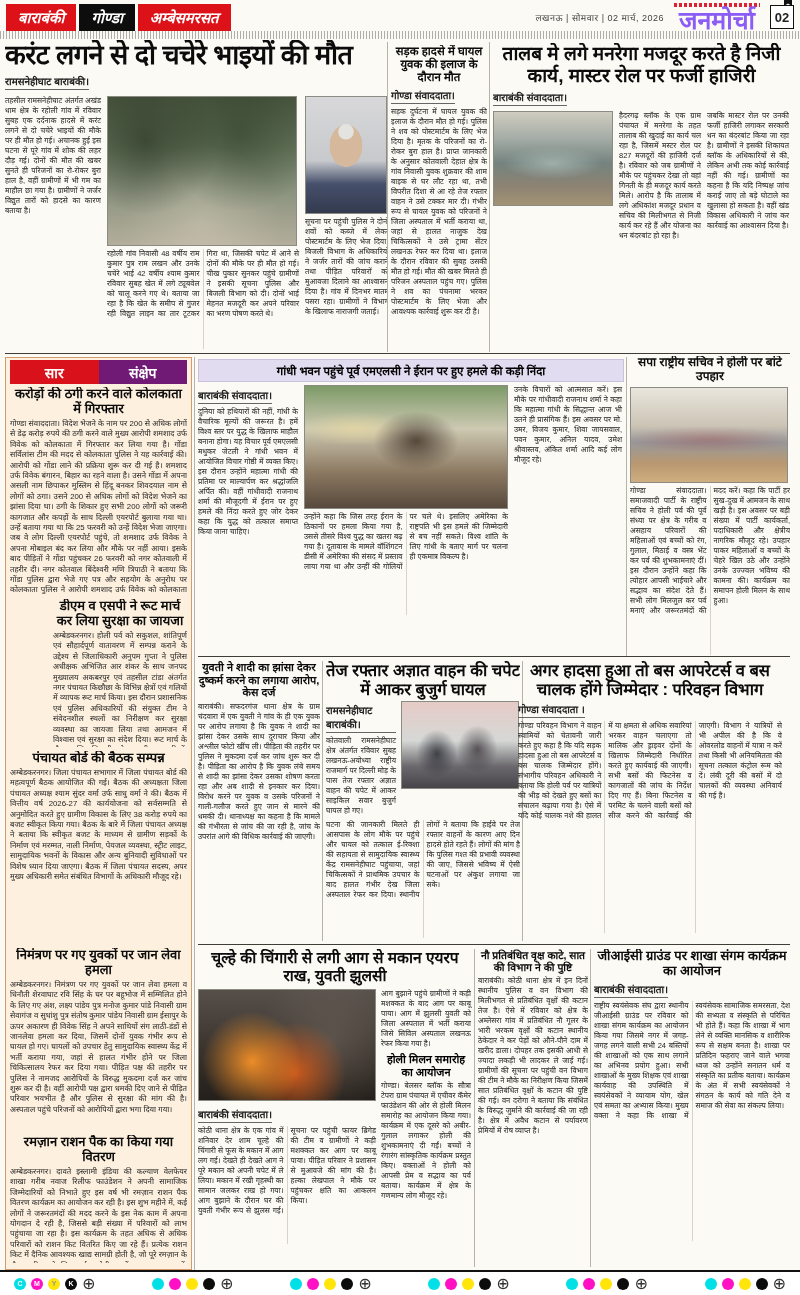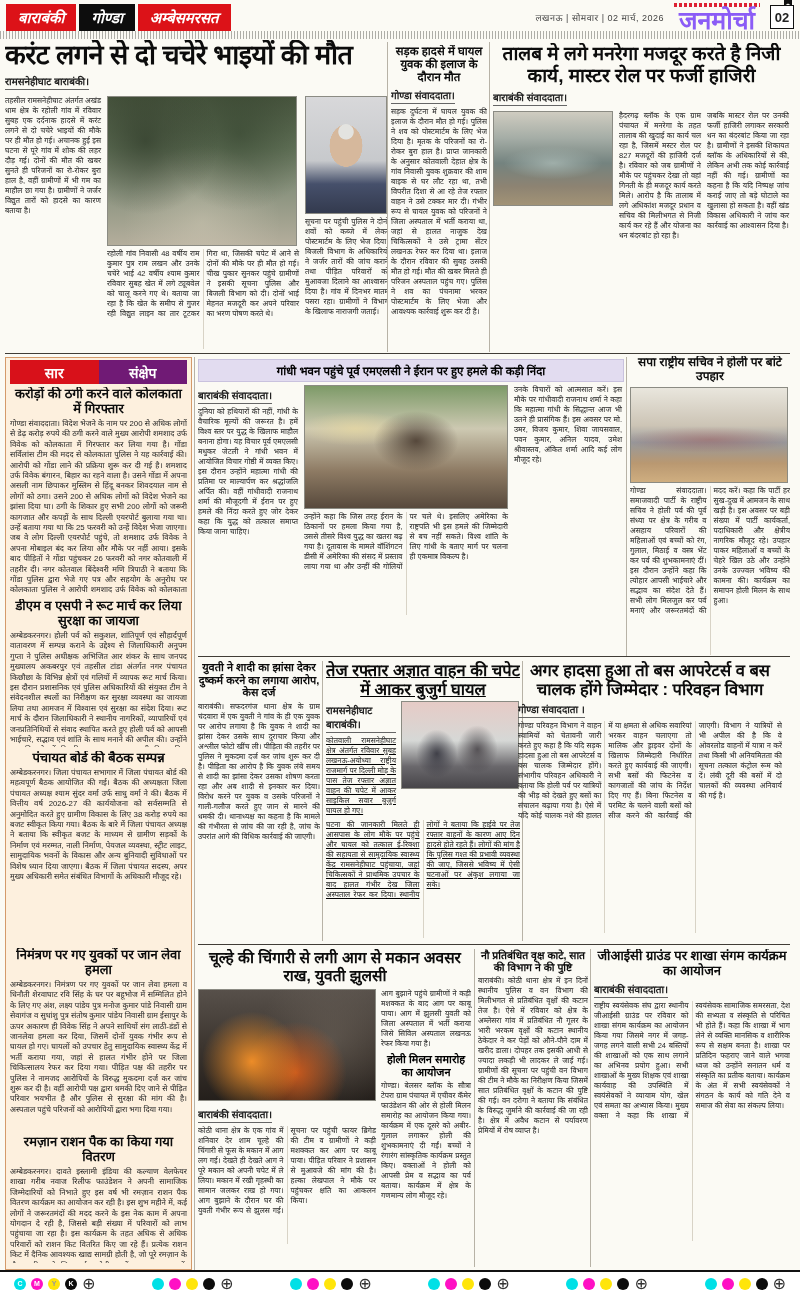--- a/index.html
+++ b/index.html
@@ -79,39 +79,39 @@
 
   
   #blk-sidebar { left:5px; top:357px; width:187px; height:913px; background:#fdf0de; border:1px solid #d49a6a; padding:2px 4px; }
   .saar-head { display:flex; height:24px; margin-bottom:3px; }
   .saar-head span { flex:1; display:flex; align-items:center; justify-content:center; color:#fff; font-weight:bold; font-size:14px; }
   .saar-left { background:#d8111a; }
   .saar-right { background:#701a75; }
   .saar-item { overflow:hidden; margin-bottom:4px; }
   .saar-item .hl { font-size:13px; margin-bottom:2px; }
   .saar-item .body-txt { font-size:7.8px; line-height:10.4px; }
-  .si-1 { height:208px; } .si-2 { height:148px; } .si-3 { height:193px; } .si-4 { height:183px; } .si-5 { height:128px; }
+  .si-1 { height:208px; } .si-2 { height:148px;margin-left:43px; } .si-3 { height:193px; } .si-4 { height:183px; } .si-5 { height:128px; }
 
   
   .vr3 { left:194px; top:357px; height:913px; }
   #blk-gandhi { left:198px; top:356px; width:426px; height:299px; }
   #blk-gandhi .hl { font-size:18.5px; }
   .subhead { background:#e2dcf0; border:1px solid #c9c2de; font-weight:bold; font-size:11.5px; text-align:center; padding:3px 2px; margin:3px 0; }
   .gandhi-grid { display:grid; grid-template-columns:100px 204px 108px; gap:6px; height:236px; overflow:hidden; }
   .vr4 { left:626px; top:357px; height:299px; }
   #blk-sapa { left:630px; top:356px; width:160px; height:299px; }
   #blk-sapa .hl { font-size:12px; }
   #blk-sapa .photo { width:158px; height:96px; margin:3px 0; }
   .hr2 { left:198px; top:656px; width:592px; }
 
   
   #blk-yuvati { left:198px; top:661px; width:122px; height:280px; }
   #blk-yuvati .hl { font-size:11px; margin-bottom:3px; }
   .vr5 { left:322px; top:661px; height:280px; }
-  #blk-vahan { left:326px; top:661px; width:194px; height:280px;text-decoration:underline; }
+  #blk-vahan { left:326px; top:661px; width:194px; height:280px; }
   #blk-vahan .hl { font-size:16.5px; }
   .vahan-grid { display:grid; grid-template-columns:70px 118px; gap:5px; margin-top:2px; }
   .vr6 { left:522px; top:661px; height:280px; }
   #blk-bus { left:518px; top:661px; width:264px; height:280px; }
   #blk-bus .hl { font-size:16.5px; }
   .hr3 { left:198px; top:944px; width:592px; }
 
   
   #blk-chulha { left:198px; top:949px; width:274px; height:318px; }
   #blk-chulha .hl { font-size:15.5px; }
@@ -273,21 +273,21 @@
 
   <article class="blk" id="blk-bus">
     <h2 class="hl">अगर हादसा हुआ तो बस आपरेटर्स व बस चालक होंगे जिम्मेदार : परिवहन विभाग</h2>
     <span class="byline">गोण्डा संवाददाता ।</span>
     <div class="body-txt cols3" style="height:212px;">गोण्डा परिवहन विभाग ने वाहन स्वामियों को चेतावनी जारी करते हुए कहा है कि यदि सड़क हादसा हुआ तो बस आपरेटर्स व बस चालक जिम्मेदार होंगे। संभागीय परिवहन अधिकारी ने बताया कि होली पर्व पर यात्रियों की भीड़ को देखते हुए बसों का संचालन बढ़ाया गया है। ऐसे में यदि कोई चालक नशे की हालत में या क्षमता से अधिक सवारियां भरकर वाहन चलाएगा तो मालिक और ड्राइवर दोनों के खिलाफ जिम्मेदारी निर्धारित करते हुए कार्यवाई की जाएगी। सभी बसों की फिटनेस व कागजातों की जांच के निर्देश दिए गए हैं। बिना फिटनेस व परमिट के चलने वाली बसों को सीज करने की कार्रवाई की जाएगी। विभाग ने यात्रियों से भी अपील की है कि वे ओवरलोड वाहनों में यात्रा न करें तथा किसी भी अनियमितता की सूचना तत्काल कंट्रोल रूम को दें। लंबी दूरी की बसों में दो चालकों की व्यवस्था अनिवार्य की गई है।</div>
   </article>
 
   <div class="hrule hr3"></div>
 
   <article class="blk" id="blk-chulha">
-    <h2 class="hl">चूल्हे की चिंगारी से लगी आग से मकान अवसर राख, युवती झुलसी</h2>
+    <h2 class="hl">चूल्हे की चिंगारी से लगी आग से मकान एयरप राख, युवती झुलसी</h2>
     <div class="chulha-grid">
       <div>
         <div class="photo ph-fire" style="width:178px;height:112px;"></div>
         <div style="margin-top:3px;">
           <span class="byline">बाराबंकी संवाददाता।</span>
           <div class="body-txt cols2" style="height:118px;">कोठी थाना क्षेत्र के एक गांव में शनिवार देर शाम चूल्हे की चिंगारी से फूस के मकान में आग लग गई। देखते ही देखते आग ने पूरे मकान को अपनी चपेट में ले लिया। मकान में रखी गृहस्थी का सामान जलकर राख हो गया। आग बुझाने के दौरान घर की युवती गंभीर रूप से झुलस गई। सूचना पर पहुंची फायर ब्रिगेड की टीम व ग्रामीणों ने कड़ी मशक्कत कर आग पर काबू पाया। पीड़ित परिवार ने प्रशासन से मुआवजे की मांग की है। हल्का लेखपाल ने मौके पर पहुंचकर क्षति का आकलन किया।</div>
         </div>
       </div>
       <div>
         <div class="body-txt">आग बुझाने पहुंचे ग्रामीणों ने कड़ी मशक्कत के बाद आग पर काबू पाया। आग में झुलसी युवती को जिला अस्पताल में भर्ती कराया जिसे सिविल अस्पताल लखनऊ रेफर किया गया है।</div>

